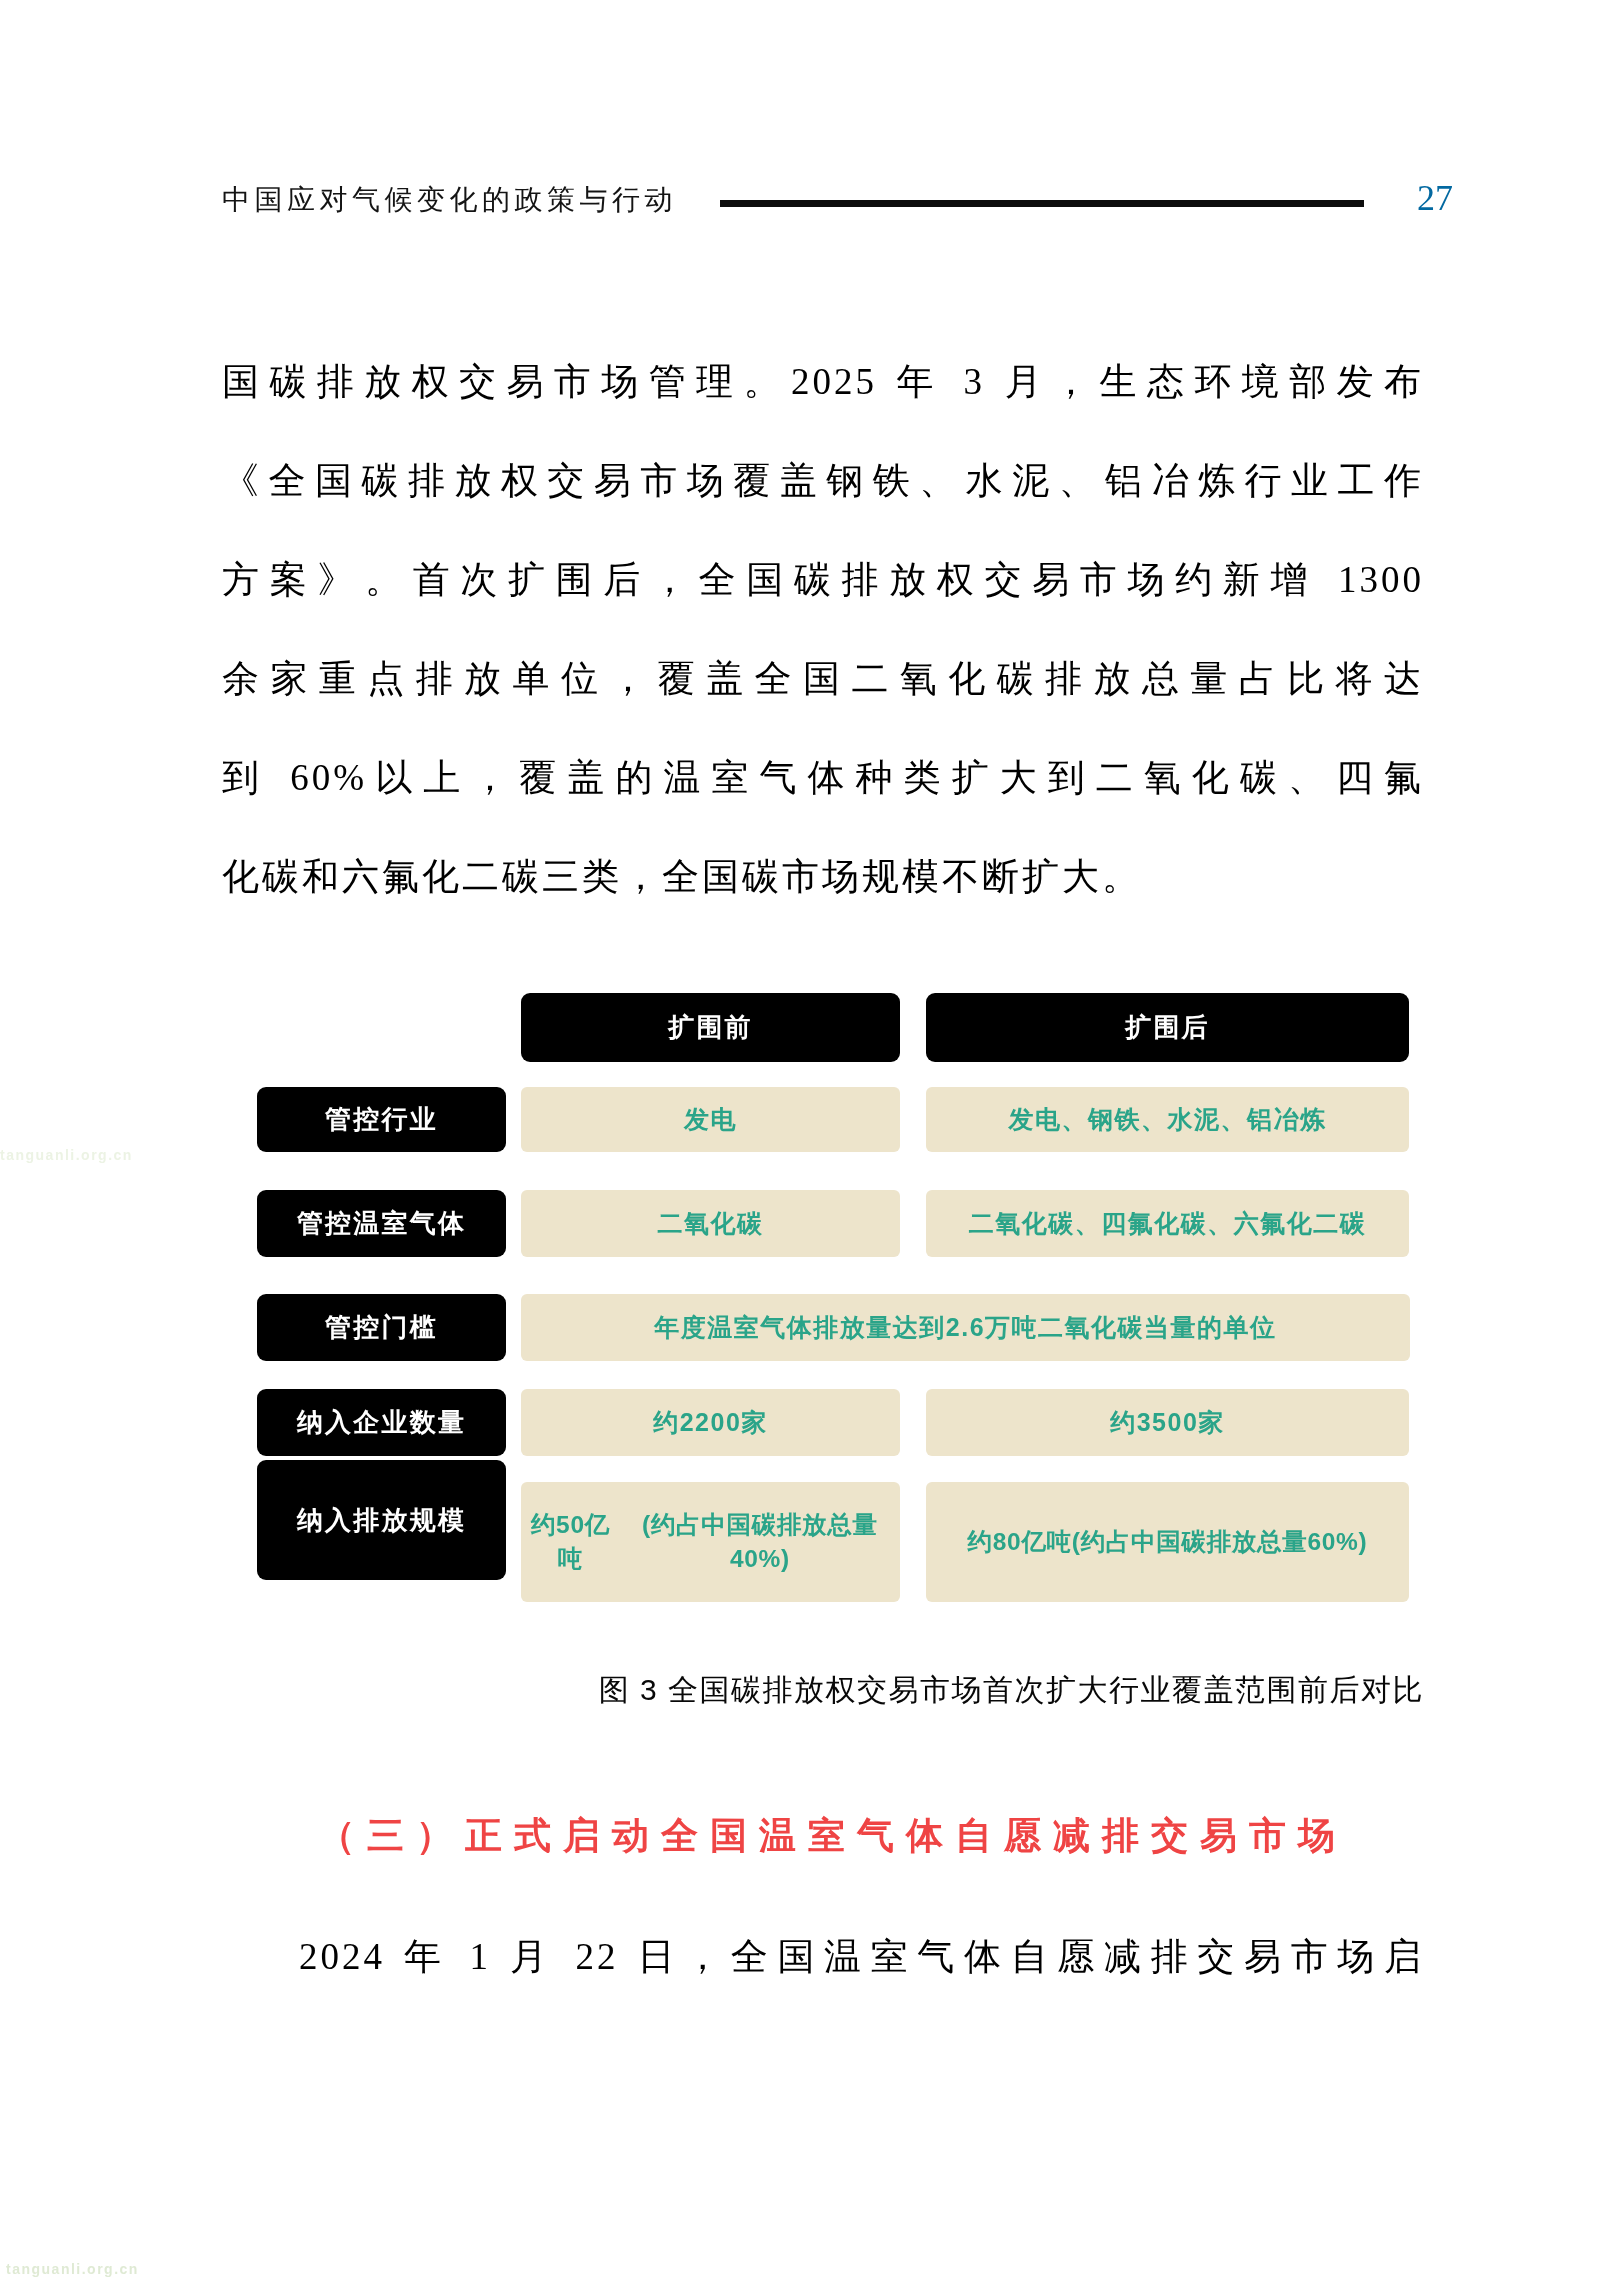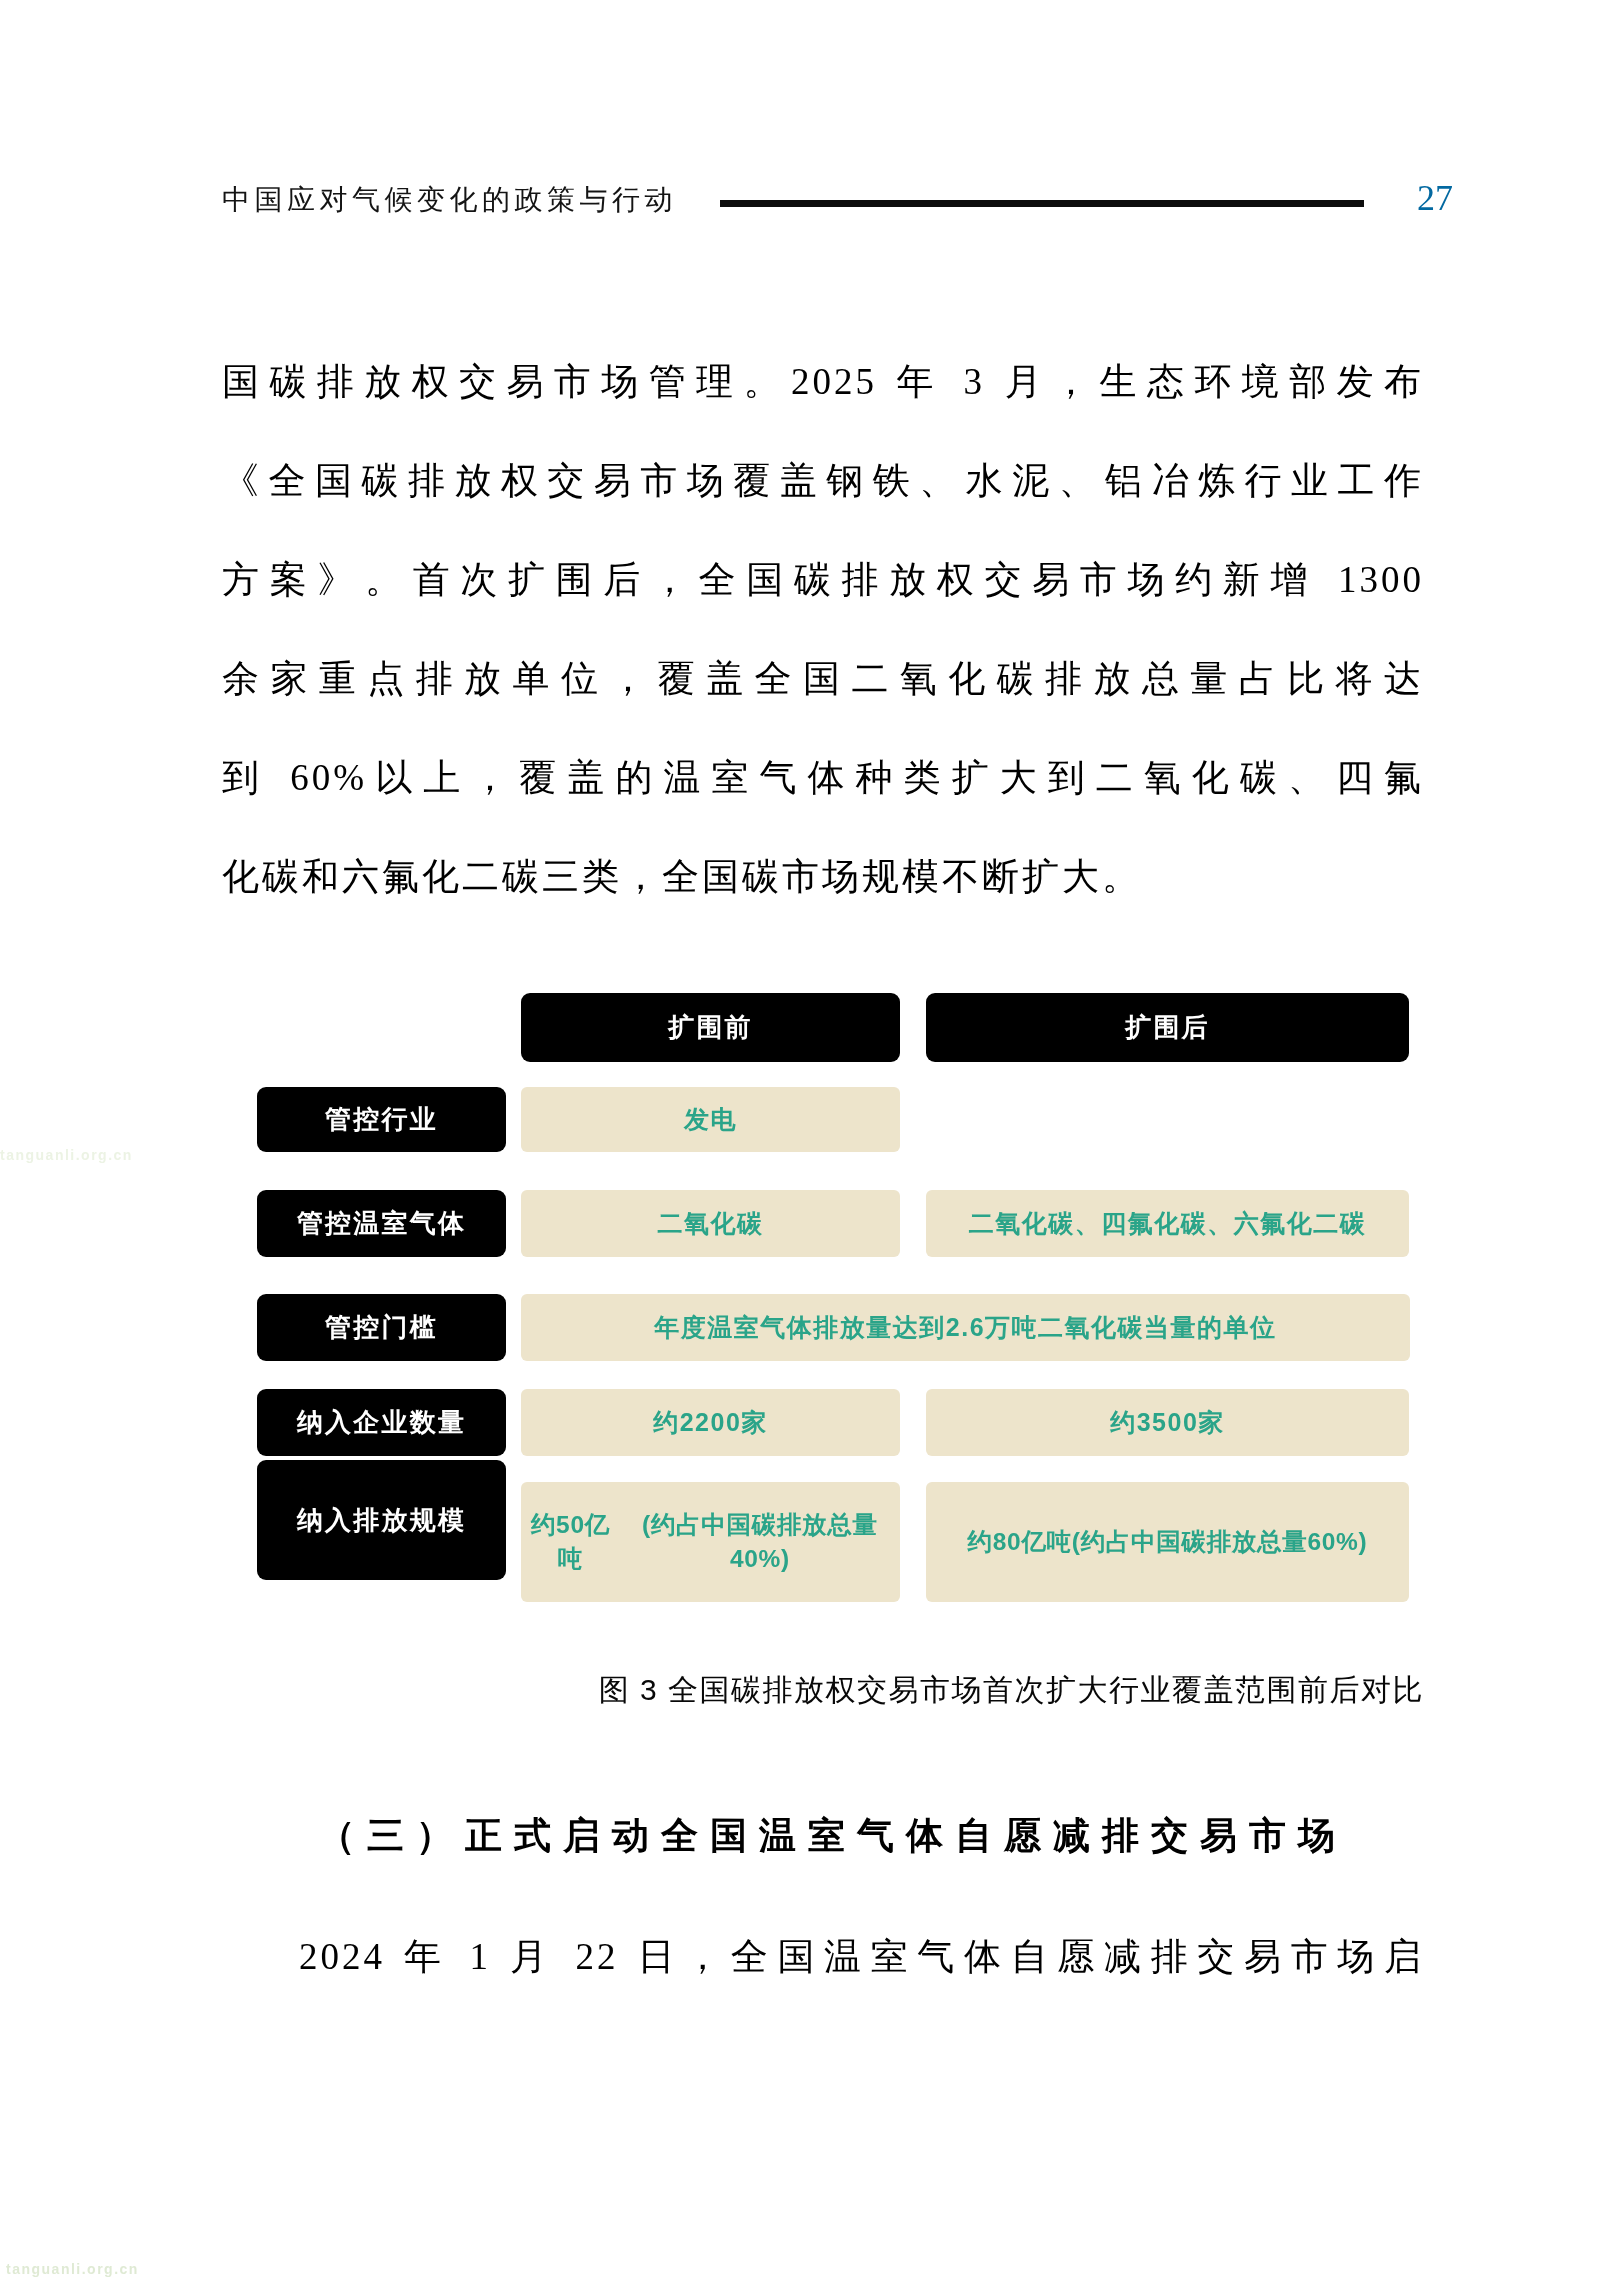--- a/index.html
+++ b/index.html
@@ -24,21 +24,21 @@
         text-align:center;font-weight:bold;box-sizing:border-box;}
   .pill{background:#000000;color:#ffffff;border-radius:9px;font-size:26px;letter-spacing:2.2px;}
   .val{background:#EDE4CB;color:#2AA489;border-radius:6px;font-size:25px;letter-spacing:1.5px;}
   .val.two-line{font-size:24.5px;line-height:34px;letter-spacing:0.7px;}
 
   
   .fig-caption{position:absolute;left:222px;top:1670px;width:1202px;text-align:right;
         font-family:"Liberation Sans","DejaVu Sans",sans-serif;font-weight:normal;
         font-size:30px;letter-spacing:1.5px;color:#080808;}
   .section-heading{position:absolute;left:318px;top:1811px;font-size:37px;font-weight:bold;
-        letter-spacing:12px;color:#000000;white-space:nowrap;}
+        letter-spacing:12px;color:#ef4444;white-space:nowrap;}
   .para2{position:absolute;left:222px;top:1931px;width:1202px;font-size:37px;line-height:52px;
         text-indent:77px;text-align:justify;text-align-last:justify;letter-spacing:3px;}
 
   
   .wm{position:absolute;font-family:"Liberation Sans","DejaVu Sans",sans-serif;font-weight:bold;
         font-size:14px;letter-spacing:1.5px;}
   .wm-bottom{left:6px;top:2261px;color:#dfead4;}
   .wm-side{left:0px;top:1147px;color:#ecf3e4;}
 </style>
 </head>
@@ -59,20 +59,21 @@
     <div class="jline last">化碳和六氟化二碳三类，全国碳市场规模不断扩大。</div>
   </div>
 
   <div class="figure">
 
     <div class="tcell pill" style="left:264px;top:0;width:379px;height:69px;">扩围前</div>
     <div class="tcell pill" style="left:669px;top:0;width:483px;height:69px;">扩围后</div>
 
     <div class="tcell pill" style="left:0;top:94px;width:249px;height:65px;">管控行业</div>
     <div class="tcell val" style="left:264px;top:94px;width:379px;height:65px;">发电</div>
+    <div class="tcell val" style="left:669px;top:94px;width:483px;height:65px;">发电、钢铁、水泥、铝冶炼</div>
 
     <div class="tcell pill" style="left:0;top:197px;width:249px;height:67px;">管控温室气体</div>
     <div class="tcell val" style="left:264px;top:197px;width:379px;height:67px;">二氧化碳</div>
     <div class="tcell val" style="left:669px;top:197px;width:483px;height:67px;">二氧化碳、四氟化碳、六氟化二碳</div>
 
     <div class="tcell pill" style="left:0;top:301px;width:249px;height:67px;">管控门槛</div>
     <div class="tcell val" style="left:264px;top:301px;width:889px;height:67px;">年度温室气体排放量达到2.6万吨二氧化碳当量的单位</div>
 
     <div class="tcell pill" style="left:0;top:396px;width:249px;height:67px;">纳入企业数量</div>
     <div class="tcell val" style="left:264px;top:396px;width:379px;height:67px;">约2200家</div>

